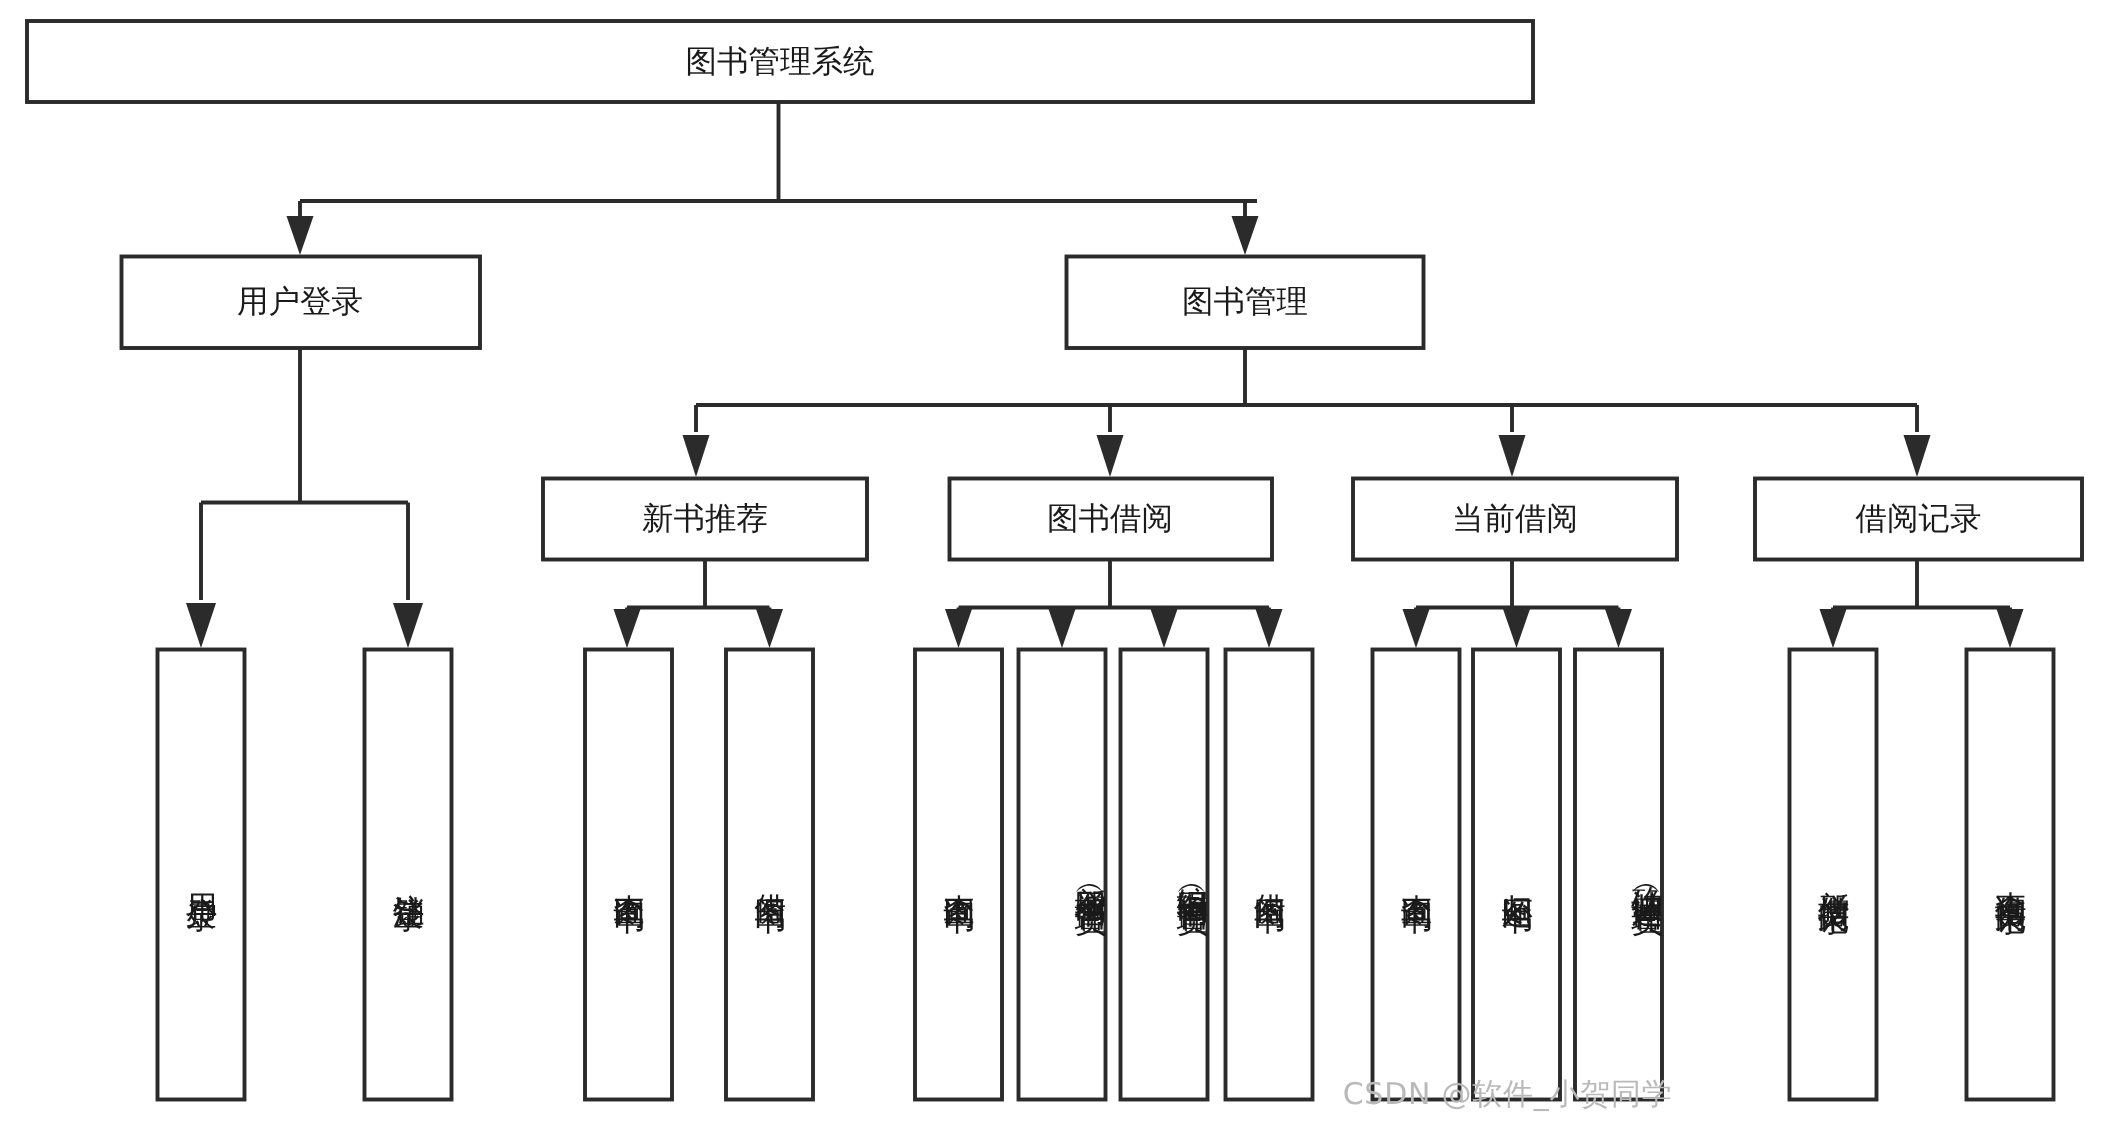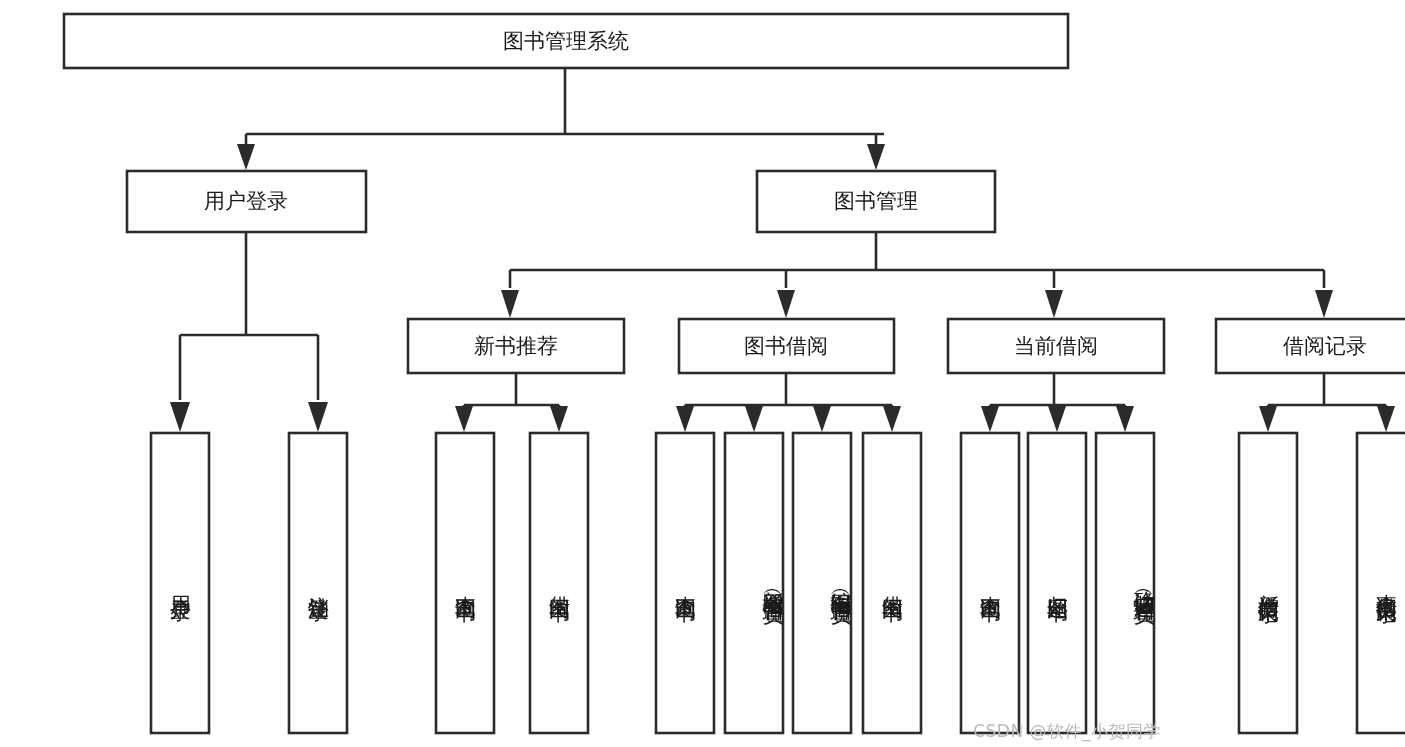--- a/index.html
+++ b/index.html
@@ -11,21 +11,20 @@
     width: 1405px;
     height: 747px;
     font-family: "DejaVu Sans", "Liberation Sans", sans-serif;
     overflow: hidden;
     position: relative;
   }
   #diagram-root {
     position: relative;
     width: 1123px;
     height: 747px;
-    margin-left: 46px;
   }
   svg.tree {
     position: absolute;
     top: 0;
     left: 0;
     width: 1405px;
     height: 747px;
     display: block;
   }
   .node-box {
@@ -63,21 +62,21 @@
     text-align: center;
     white-space: nowrap;
     user-select: none;
     pointer-events: none;
   }
   .watermark {
     position: absolute;
     right: 8px;
     bottom: 4px;
     font-family: "DejaVu Sans", "Liberation Sans", sans-serif;
-    font-size: 17px;
+    font-size: 20px;
     color: #b9b9b9;
     letter-spacing: 0.5px;
     user-select: none;
   }
 </style>
 </head>
 <body>
 
 <div id="diagram-root">
 

